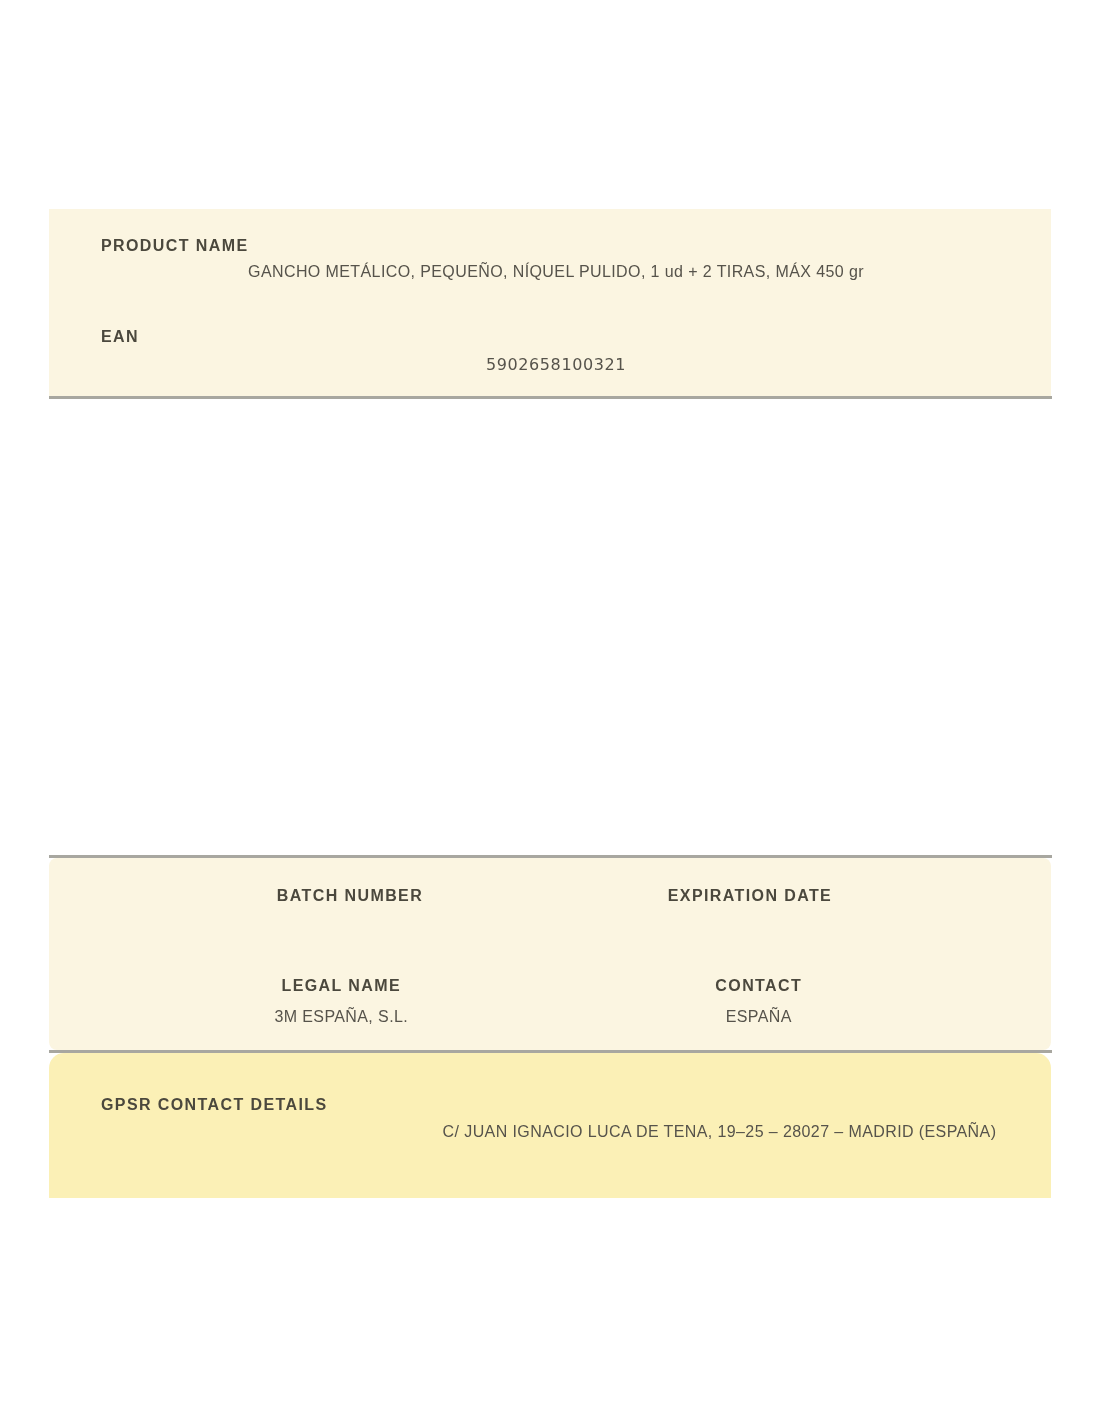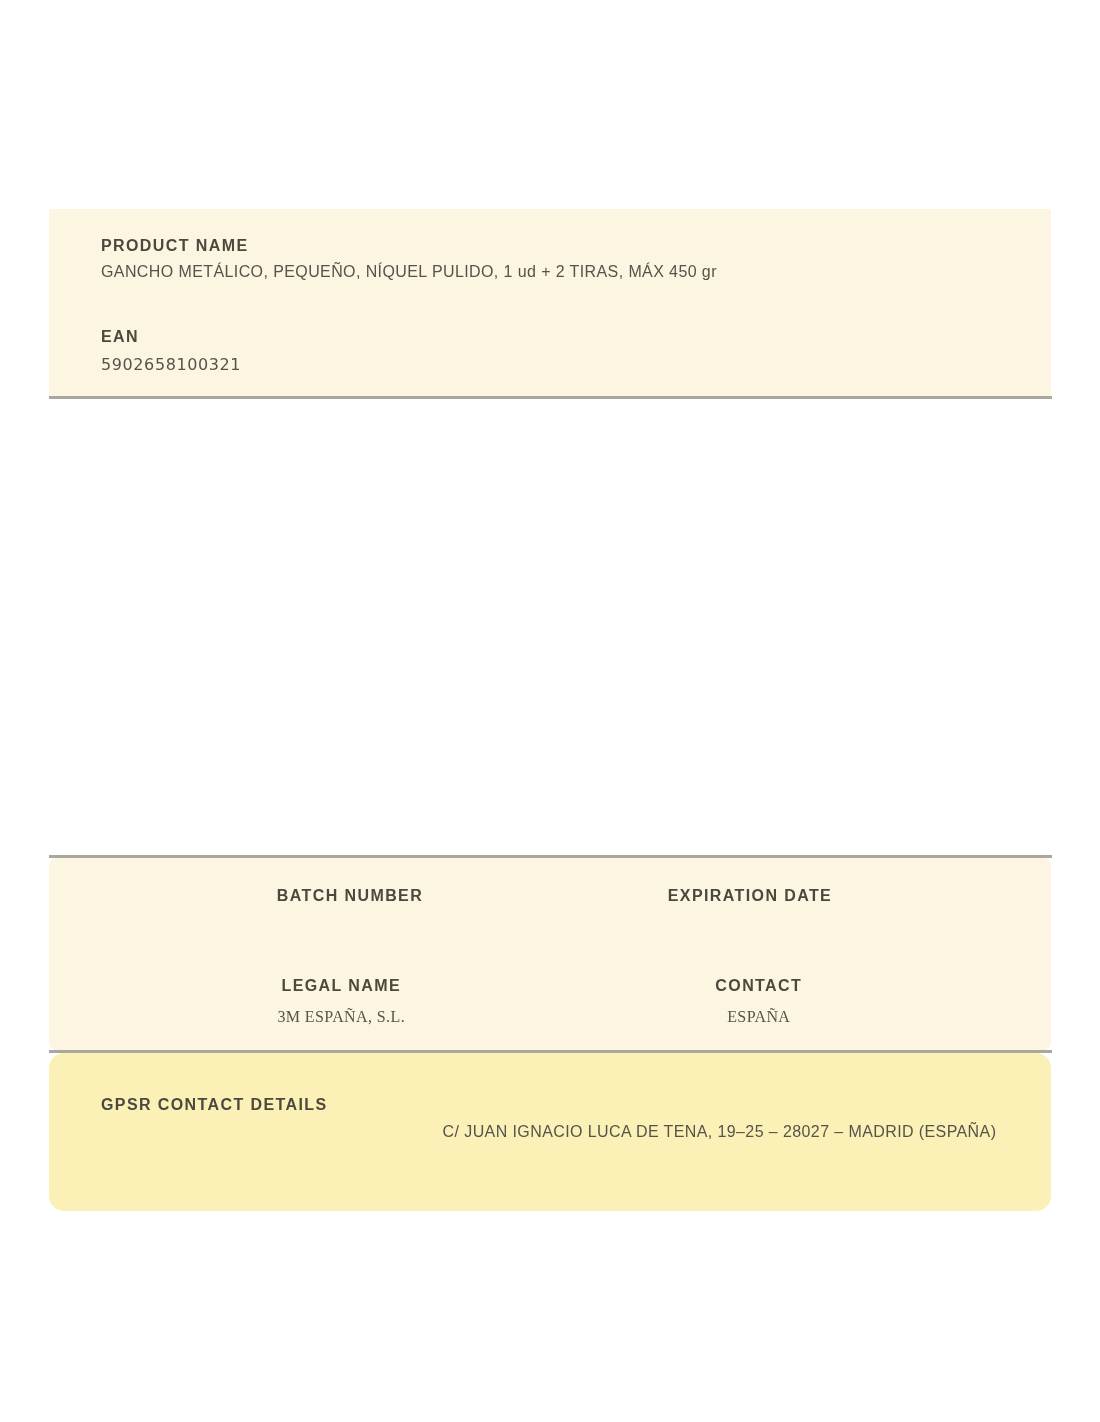--- a/index.html
+++ b/index.html
@@ -1,20 +1,20 @@
 <!DOCTYPE html>
 <html style="--page-bg: #ffffff; --panel-cream: #fbf5e1; --panel-yellow: #fbf0b6; --divider: #a8a7a0; --heading-text: #4b483d; --value-text: #56534b;"><head>
 <meta charset="utf-8">
 <style>
   * { margin: 0; padding: 0; box-sizing: border-box; }
   html, body { background: #ffffff; }
   .page {
     position: relative;
     width: 1100px;
-    height: 1422px;
+    height: 1198px;
     background: var(--page-bg, #ffffff);
     font-family: "Liberation Sans", "DejaVu Sans", sans-serif;
     overflow: hidden;
   }
   .panel {
     position: absolute;
     left: 49px;
     width: 1002px;
     background: var(--panel-cream, #fbf5e1);
   }
@@ -31,20 +31,21 @@
     line-height: 17px;
     letter-spacing: 1.4px;
     color: var(--heading-text, #4b483d);
   }
   .value {
     font-weight: 400;
     font-size: 16px;
     line-height: 17px;
     letter-spacing: 0.4px;
     color: var(--value-text, #56534b);
+    text-align: center;
   }
 
   
   .panel-top { top: 209px; height: 187px; padding: 28px 40px 0 52px; }
   .panel-top .value-product { margin-top: 9px; }
   .panel-top .label-ean { margin-top: 48px; }
   .panel-top .value-ean { margin-top: 11px; font-family: "DejaVu Sans", sans-serif; letter-spacing: 0.6px; }
 
   .divider-1 { top: 396px; }
   .divider-2 { top: 855px; }
@@ -53,21 +54,21 @@
   
   .panel-middle { top: 858px; height: 192px; padding-top: 29px; border-radius: 8px; }
   .grid {
     width: 800px;
     margin: 0 auto;
     display: grid;
     grid-template-columns: 1fr 1fr;
     text-align: center;
   }
   .grid-row2 { margin-top: 73px; gap: 35px; }
-  .grid-row2 .value { margin-top: 14px; font-family: Liberation Serif, serif; }
+  .grid-row2 .value { margin-top: 14px; }
 
   
   .panel-gpsr { top: 1053px; height: 158px; background: var(--panel-yellow, #fbf0b6); border-radius: 15px; }
   .gpsr-label { position: absolute; left: 52px; top: 43px; }
   .gpsr-address { position: absolute; left: 343px; right: 4px; top: 70px; text-align: center; }
 </style>
 </head>
 <body>
 
 <div class="page">

